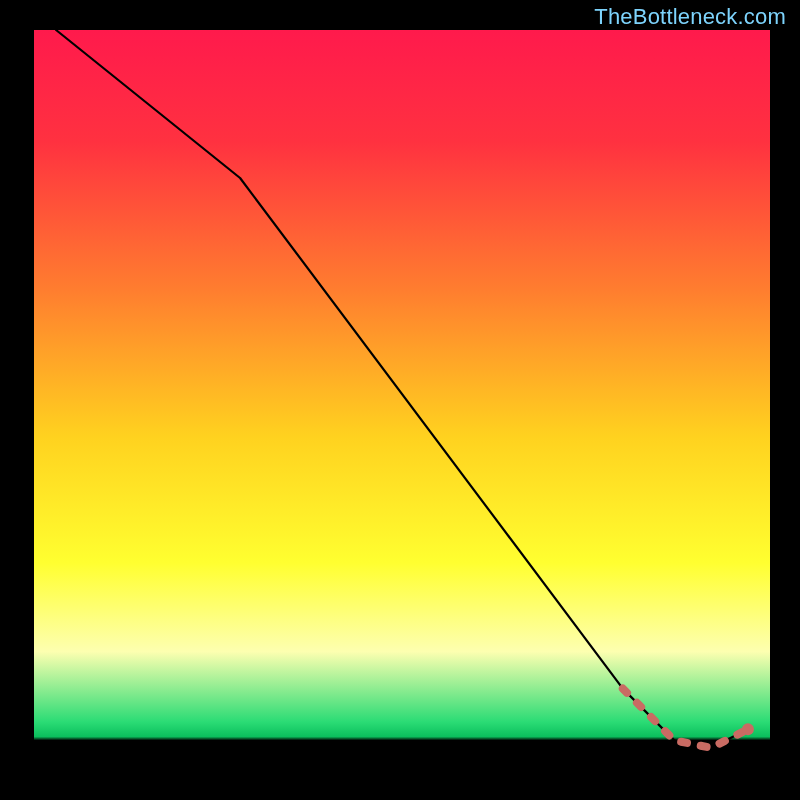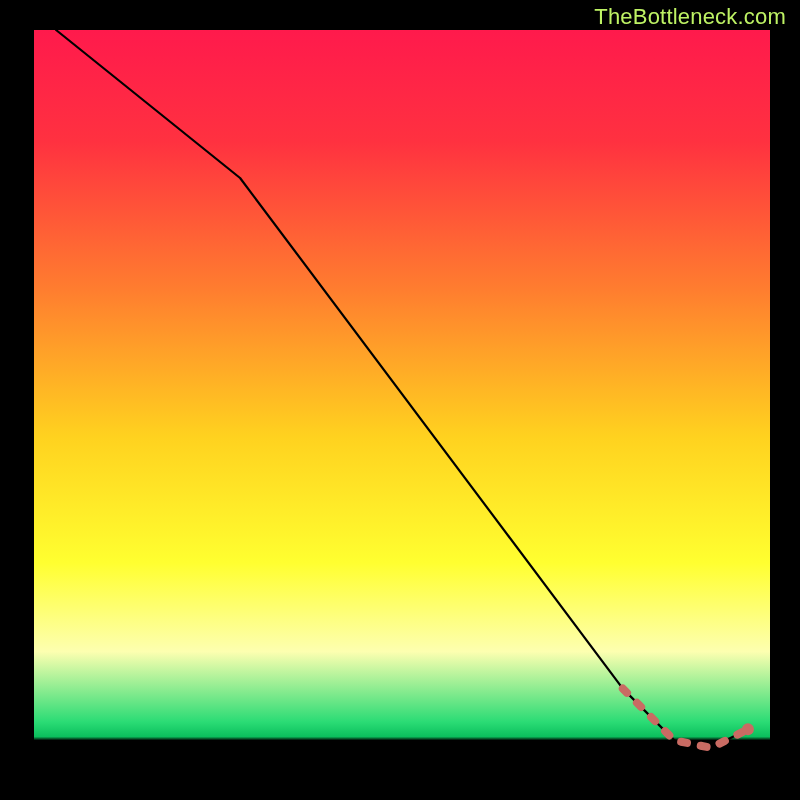--- a/index.html
+++ b/index.html
@@ -13,21 +13,21 @@
   }
   .canvas-wrap {
     position: relative;
     width: 800px;
     height: 800px;
   }
   .watermark {
     position: absolute;
     top: 4px;
     right: 14px;
-    color: #bef264;
+    color: #7dd3fc;
     font-size: 22px;
     font-weight: 500;
     letter-spacing: 0.2px;
     z-index: 10;
   }
   svg {
     display: block;
   }
 </style>
 </head>

